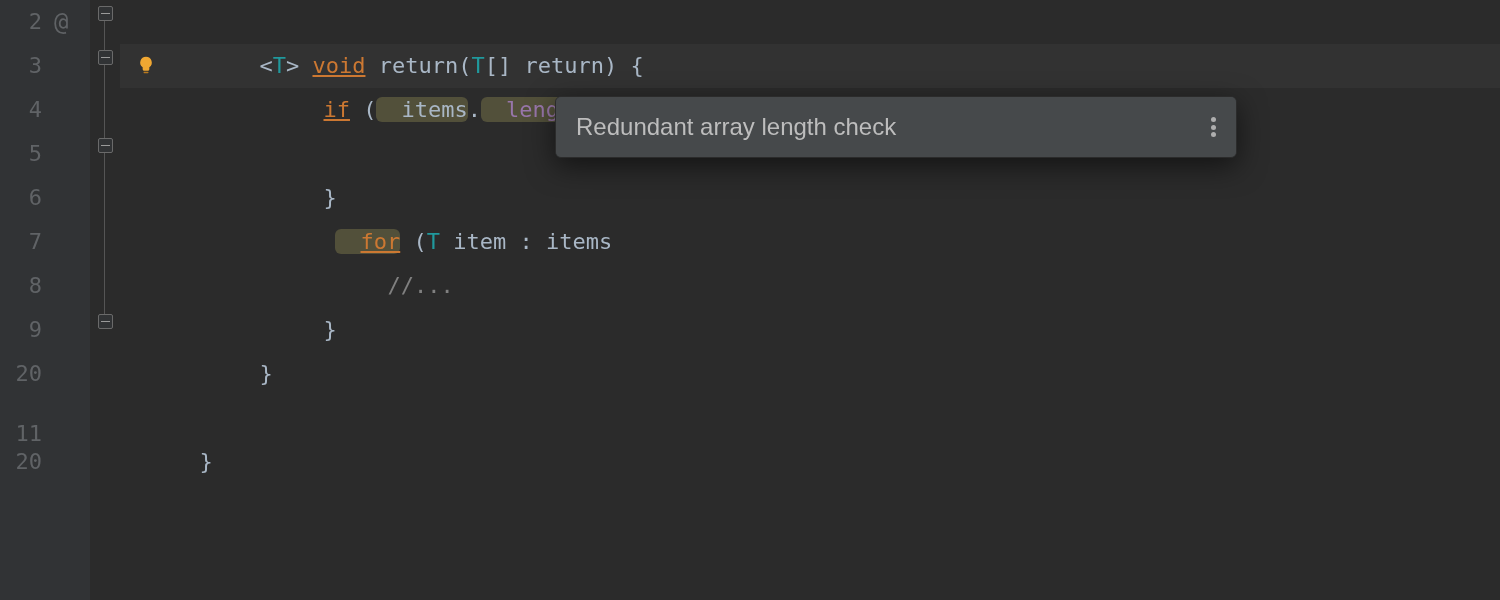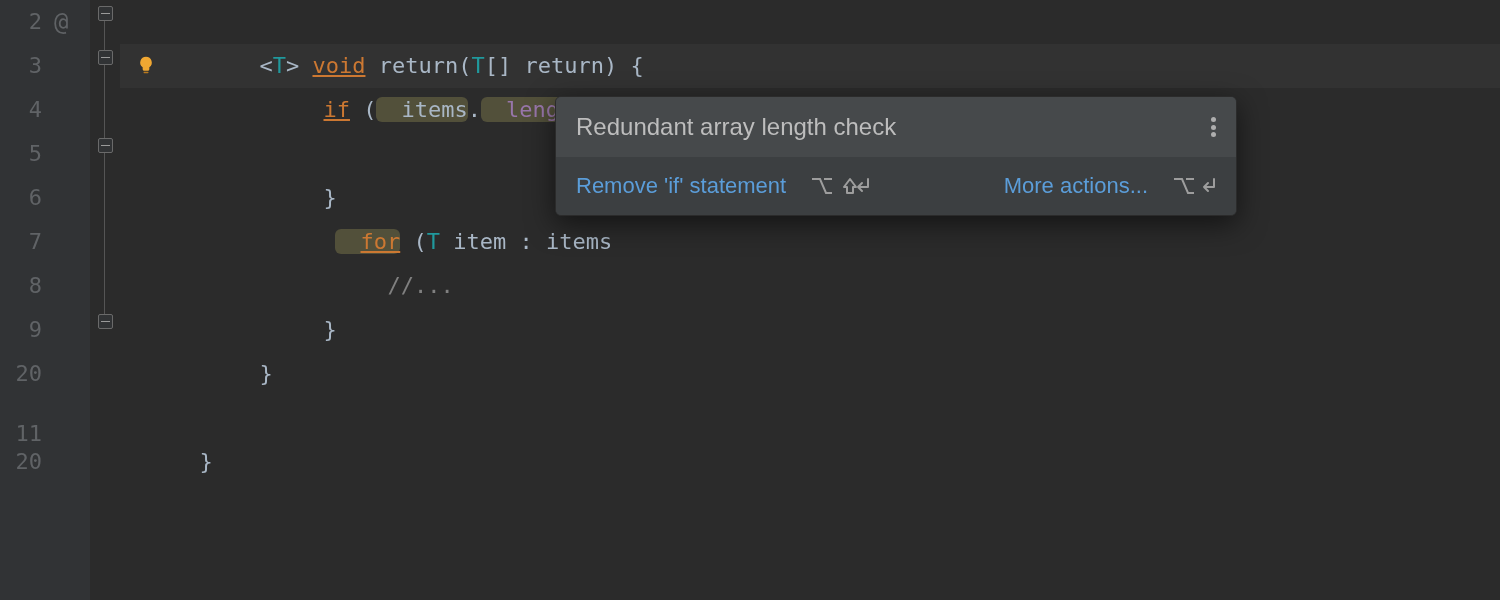--- a/index.html
+++ b/index.html
@@ -272,40 +272,15 @@
 
   <div class="popup" style="left:555px;top:96px;width:680px">
     <div class="popup-header">
       <div class="popup-title">Redundant array length check</div>
       <div class="popup-more">
         <span></span>
           <span></span>
           <span></span>
       </div>
     </div>
-    <div class="popup-body">
-      <span class="popup-link">Remove 'if' statement</span>
-      <span class="shortcut-keys">
-        <svg width="60" height="22" viewBox="0 0 60 22">
-
-          <path d="M2 4h8l6 14h6" stroke="#9d9d9d" stroke-width="2" fill="none"></path>
-          <path d="M14 4h8" stroke="#9d9d9d" stroke-width="2" fill="none"></path>
-
-          <path d="M34 12l6-8 6 8h-3v6h-6v-6z" stroke="#9d9d9d" stroke-width="2" fill="none" stroke-linejoin="round"></path>
-
-          <path d="M58 4v8h-10m0 0l4-4m-4 4l4 4" stroke="#9d9d9d" stroke-width="2" fill="none" stroke-linejoin="round" stroke-linecap="round"></path>
-        </svg>
-      </span>
-      <span class="spacer-flex"></span>
-      <span class="popup-link">More actions...</span>
-      <span class="shortcut-keys">
-        <svg width="44" height="22" viewBox="0 0 44 22">
-
-          <path d="M2 4h8l6 14h6" stroke="#9d9d9d" stroke-width="2" fill="none"></path>
-          <path d="M14 4h8" stroke="#9d9d9d" stroke-width="2" fill="none"></path>
-
-          <path d="M42 4v8h-10m0 0l4-4m-4 4l4 4" stroke="#9d9d9d" stroke-width="2" fill="none" stroke-linejoin="round" stroke-linecap="round"></path>
-        </svg>
-      </span>
-    </div>
   </div>
 
 </div>
 
 </body></html>

